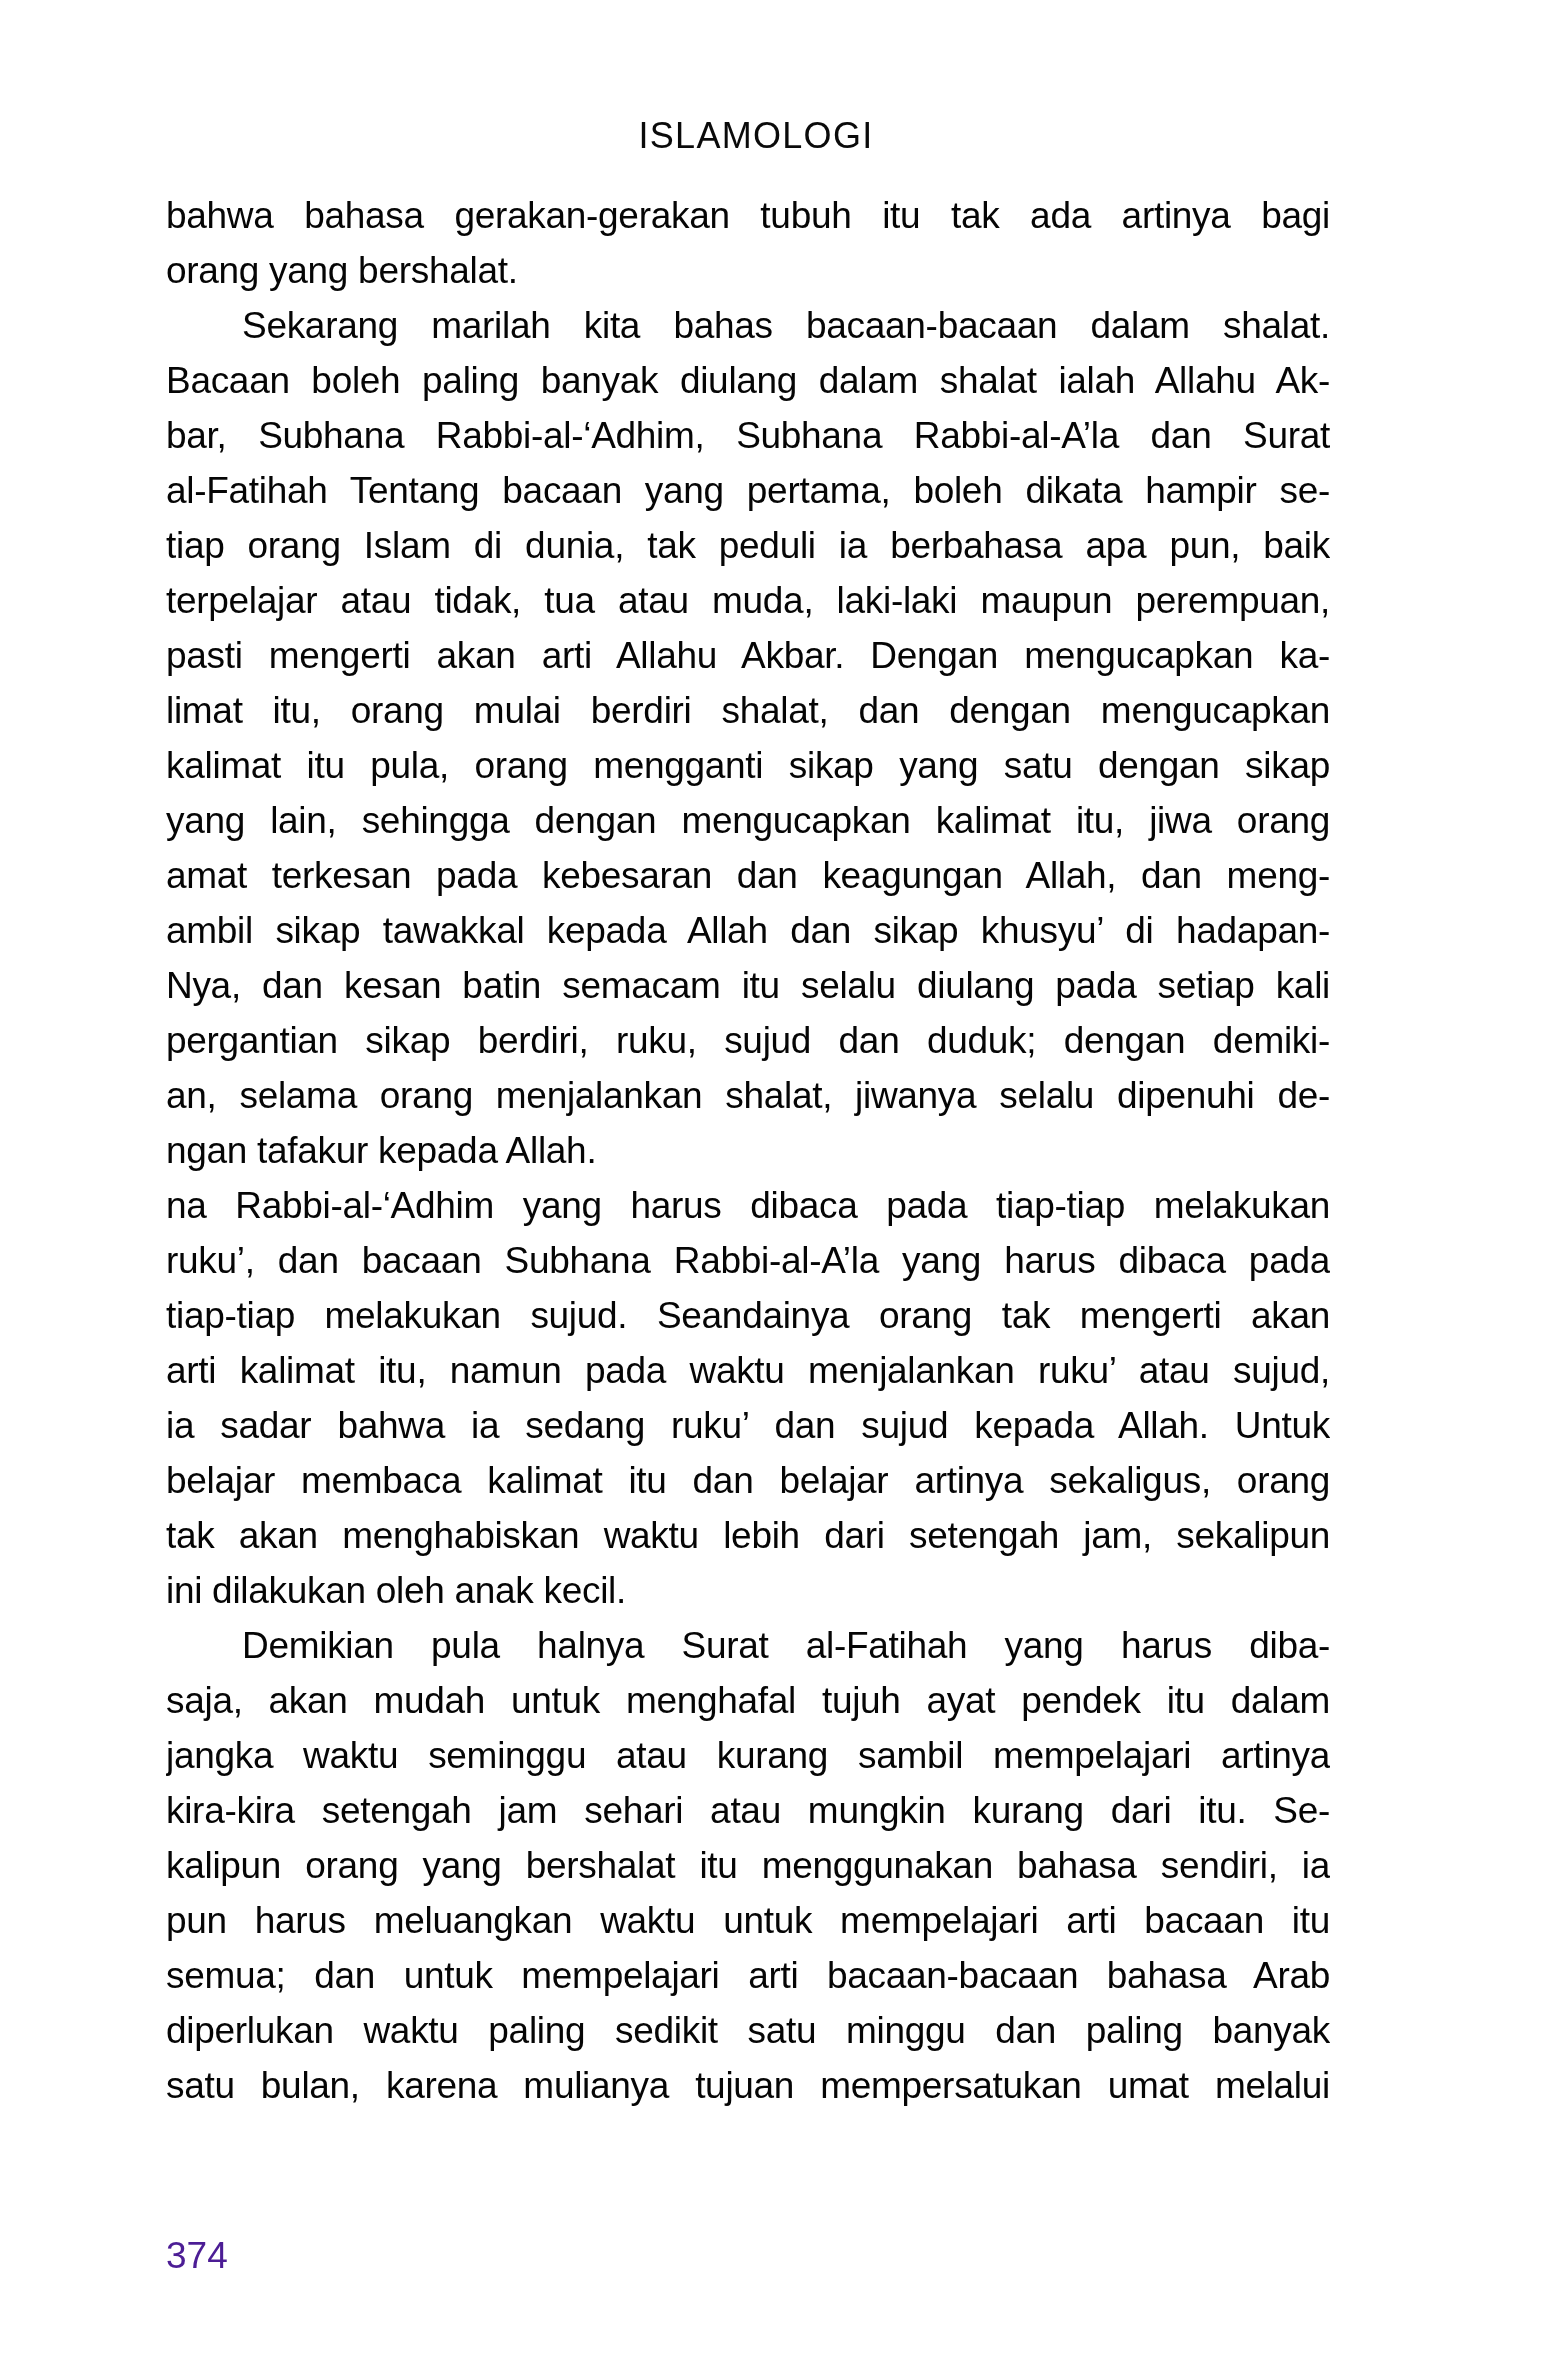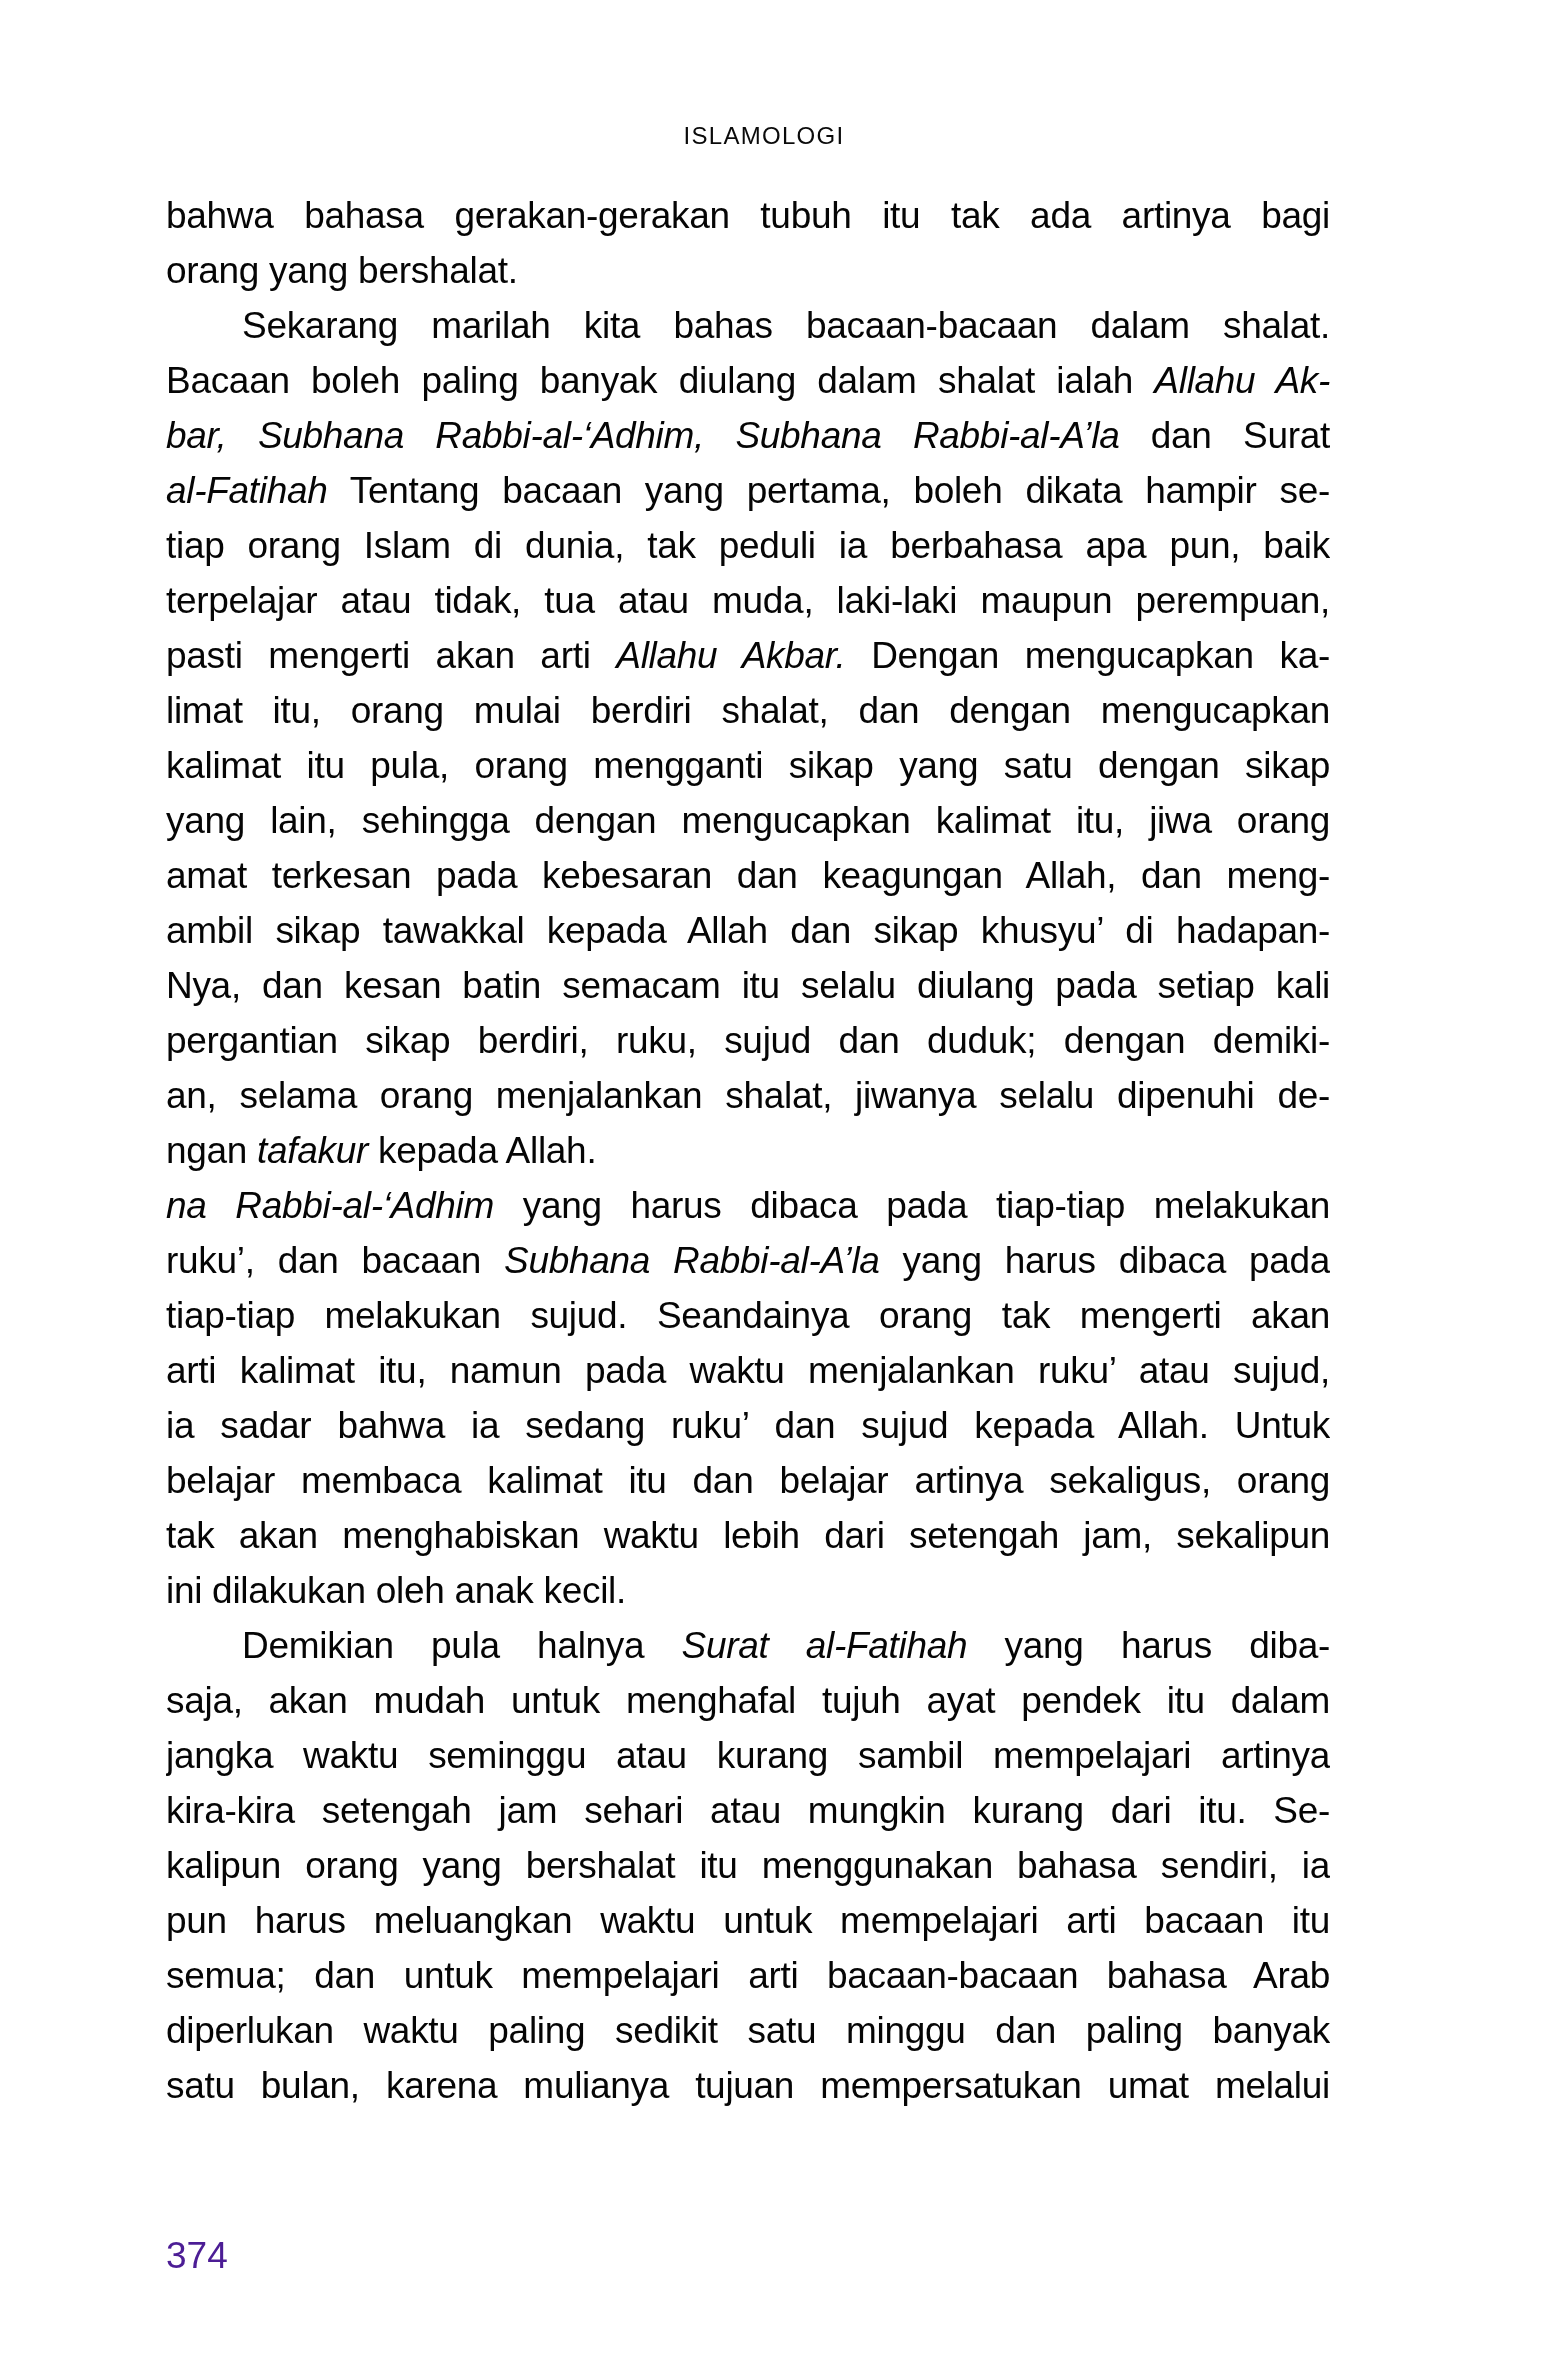--- a/index.html
+++ b/index.html
@@ -8,24 +8,24 @@
     width: 1549px;
     height: 2377px;
     background: #ffffff;
     font-family: "Liberation Sans", sans-serif;
     color: #000000;
     overflow: hidden;
   }
   .running-head {
     position: absolute;
     top: 108px;
-    left: 182px;
+    left: 174px;
     width: 1164px;
     text-align: center;
-    font-size: 24px;
+    font-size: 36px;
     line-height: 55px;
     letter-spacing: 1.3px;
     color: #0a0a0a;
   }
   .body-text {
     position: absolute;
     top: 188px;
     left: 166px;
     width: 1164px;
     font-size: 37px;
@@ -37,21 +37,21 @@
     height: 55px;
     overflow: hidden;
     text-align: justify;
     text-align-last: justify;
   }
   .line.end {
     text-align: left;
     text-align-last: left;
   }
   .line.indent { text-indent: 76px; }
-  .it { font-style: italic; }
+  .it { }
   .page-number {
     position: absolute;
     top: 2228px;
     left: 166px;
     font-size: 37px;
     line-height: 55px;
     color: #4c1d95;
   }
 </style>
 </head>

